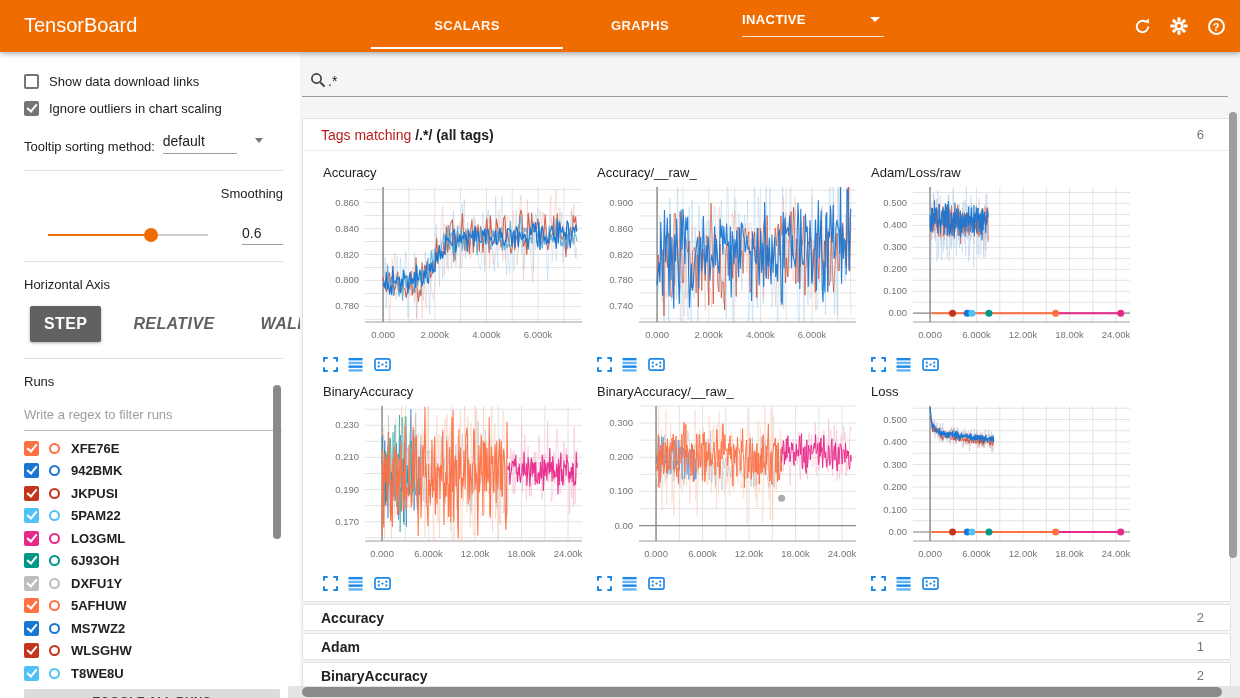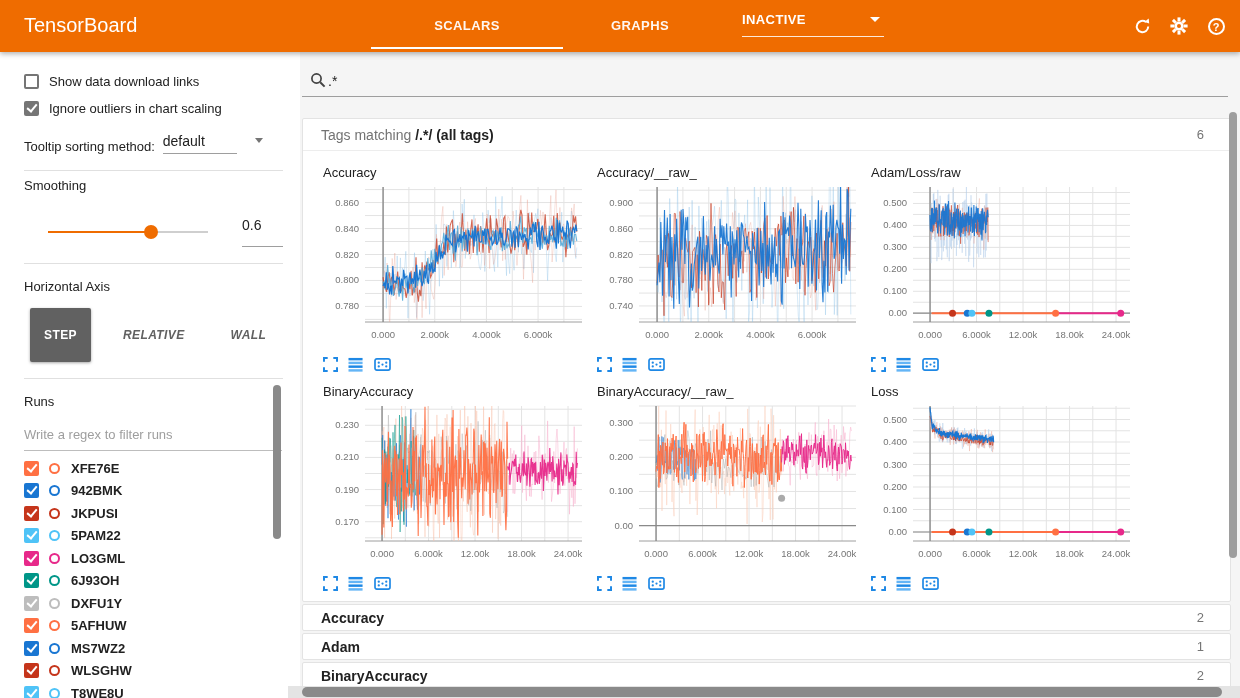--- a/index.html
+++ b/index.html
@@ -38,24 +38,24 @@
   .caret { position:absolute; right:-26px; top:6px; width:0; height:0;
     border-left:4.5px solid transparent; border-right:4.5px solid transparent; border-top:5px solid #757575; }
   .divider { height:1px; background:#e0e0e0; margin-top:16px; }
   .section-label { font-size:13px; color:#212121; }
   .slider-row { display:flex; align-items:center; margin:24px 0 6px 0; }
   .slider { position:relative; width:172px; height:14px; margin-left:24px; }
   .slider .track { position:absolute; left:0; right:0; top:6px; height:2px; background:#cfcfcf; }
   .slider .fill { position:absolute; left:0; top:6px; height:2px; background:#EF6C00; }
   .slider .thumb { position:absolute; top:0; width:14px; height:14px; border-radius:50%; background:#EF6C00; }
   .slider-val { margin-left:34px; width:44px; font-size:14px; color:#212121;
-    border-bottom:1px solid #9e9e9e; padding-bottom:13px; text-align:left; }
+    border-bottom:1px solid #9e9e9e; padding-bottom:3px; text-align:left; }
   .axis-btns { display:flex; align-items:center; margin-top:14px; }
-  .axis-btn { font-size:12px; font-weight:bold; letter-spacing:.4px; color:#616161;
-    padding:20px 14px; border-radius:2px; cursor:pointer; }
+  .axis-btn { font-size:16px; font-weight:bold; letter-spacing:.4px; color:#616161;
+    padding:9px 14px; border-radius:2px; cursor:pointer; }
   .axis-btn.selected { background:#616161; color:#fff; margin-left:6px;
     box-shadow:0 1px 3px rgba(0,0,0,.35); }
   .axis-btn + .axis-btn { margin-left:18px;font-style:italic; }
   .filter-input { margin-top:14px; width:258px; border:none; outline:none; border-bottom:1px solid #bdbdbd;
     font-size:13px; padding:4px 0 8px 0; color:#212121; background:transparent; }
   .filter-input::placeholder { color:#9e9e9e; }
   .runs-list { margin-top:6px; height:246px; overflow:hidden; }
   .run-row { display:flex; align-items:center; height:22.5px; cursor:pointer; }
   .run-circle { width:11px; height:11px; border-radius:50%; border:2px solid; margin-left:10px; }
   .run-name { font-size:13px; font-weight:bold; color:#212121; margin-left:11px; }
@@ -67,21 +67,21 @@
 
   
   .main { position:absolute; left:300px; top:52px; width:940px; height:646px; background:#f5f5f5; overflow:hidden; }
   .search-row { position:relative; margin:18px 12px 0 2px; border-bottom:1px solid #9e9e9e; padding:2px 0 6px 26px; }
   .search-input { border:none; outline:none; background:transparent; font-size:14px; color:#212121; width:400px; }
   .search-icon { position:absolute; left:8px; top:2px; }
   .card { margin:21px 9px 0 2px; background:#fff; border:1px solid #e3e3e3; border-radius:2px; }
   .card-header { display:flex; align-items:center; height:32px; border-bottom:1px solid #ededed;
     padding:0 26px 0 18px; cursor:pointer; }
   .tags-title { font-size:14px; }
-  .tags-prefix { color:#737373; }
+  .tags-prefix { color:#b91c1c; }
   .tags-regex { color:#212121; font-weight:bold; }
   .tags-suffix { color:#212121; font-weight:bold; }
   .card-count { margin-left:auto; font-size:13px; color:#757575; }
   .charts-grid { display:grid; grid-template-columns:repeat(3,274px); padding:12px 0 10px 18px; row-gap:10px; }
   .chart-title { font-size:13px; color:#212121; margin:2px 0 2px 2px; }
   .chart-icons { display:flex; gap:10px; margin:1px 0 0 2px; }
   .chart-icons svg { cursor:pointer; }
   .mini-card { margin:2px 9px 0 2px; background:#fff; border:1px solid #e3e3e3; border-radius:2px;
     height:27px; display:flex; align-items:center; padding:0 26px 0 18px; cursor:pointer; }
   .mini-label { font-size:14px; font-weight:bold; color:#212121; }
@@ -149,21 +149,21 @@
     </div>
     <div class="tooltip-row">
       <span class="tooltip-label">Tooltip sorting method:</span>
       <div class="select-box">
         <span class="val">default</span>
         <span class="caret"></span>
       </div>
     </div>
     <div class="divider"></div>
 
-    <div class="section-label" style="margin-top:7px;">Smoothing</div>
+    <div class="section-label" style="margin-top:15px;text-align:right;">Smoothing</div>
     <div class="slider-row">
       <div class="slider">
         <div class="track"></div>
         <div class="fill" style="width:103px;"></div>
         <div class="thumb" style="left:96px;"></div>
       </div>
       <div class="slider-val">0.6</div>
     </div>
     <div class="divider"></div>
 

